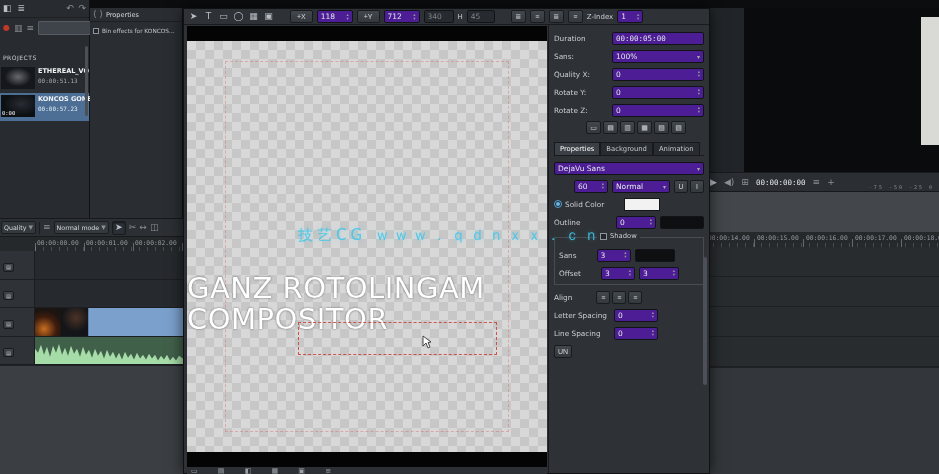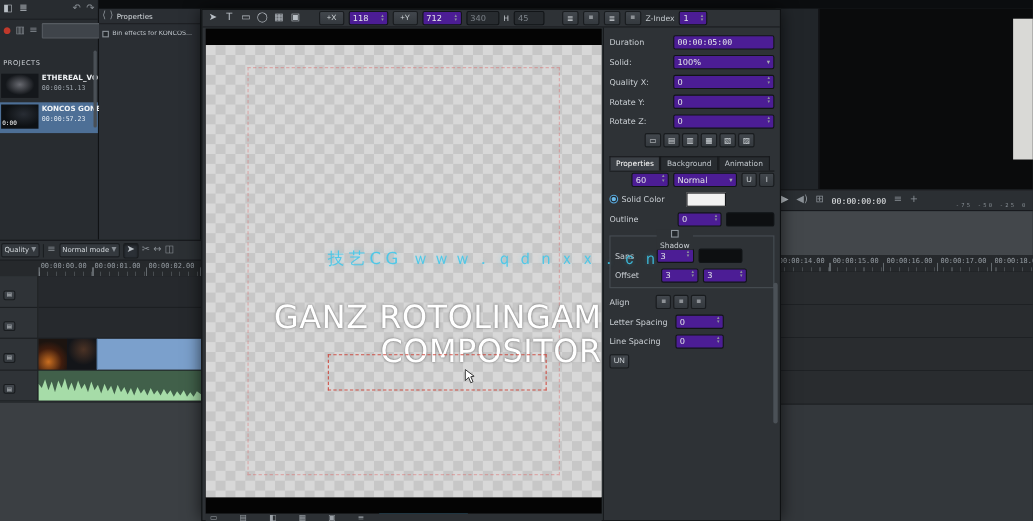--- a/index.html
+++ b/index.html
@@ -102,21 +102,21 @@
        box-sizing:border-box;z-index:10;box-shadow:0 0 14px rgba(0,0,0,.65);}
   .dlg-toolbar{display:flex;align-items:center;height:16px;gap:4px;padding:0 4px;border-bottom:1px solid #191c1f;box-sizing:border-box;}
   .dlg-toolbar .tool{width:11px;}
   .tb-gap{width:8px;}
   .w36{width:36px;}.w30{width:30px;}.w28{width:28px;}.w26{width:26px;}
   .tb-label{font-size:7px;color:#c6cbd0;}
   .canvas-wrap{position:absolute;left:3px;top:17px;width:360px;height:441px;background:#040404;overflow:hidden;}
   .checker{position:absolute;left:0;top:15px;width:360px;height:411px;background-color:#d3d3d3;
        background-image:repeating-conic-gradient(#c7c7c7 0% 25%,#d8d8d8 0% 50%);background-size:18px 18px;}
   .safe-guide{position:absolute;top:20px;bottom:20px;left:38px;right:38px;border:1px dashed rgba(225,70,70,.32);}
-  .title-block{position:absolute;left:0;top:232px;width:100%;text-align:right;color:#ffffff;
+  .title-block{position:absolute;left:0;top:232px;width:100%;text-align:left;color:#ffffff;
        font-size:29px;line-height:31px;letter-spacing:.5px;text-shadow:0 0 2px rgba(70,70,70,.85);}
   .sel-box{position:absolute;left:111px;top:281px;width:197px;height:31px;border:1px dashed rgba(205,60,48,.85);}
   .cursor{position:absolute;left:235px;top:294px;}
   .hscroll{position:absolute;left:160px;top:458px;width:82px;height:2px;background:#3daee9;border-radius:1px;}
   .dlg-bottombar{position:absolute;left:3px;top:458px;width:360px;height:8px;background:#2c3034;overflow:hidden;
        font-size:7px;color:#9aa0a6;letter-spacing:9px;padding-left:4px;box-sizing:border-box;}
   
   .dlg-right{position:absolute;left:364px;top:16px;width:161px;height:450px;border-left:1px solid #17191c;
        box-sizing:border-box;padding-top:6px;}
   .prow{display:flex;align-items:center;margin:0 5px 4px 5px;height:14px;}
@@ -126,21 +126,21 @@
   .btnrow{display:flex;gap:2px;margin:2px 5px 4px 37px;}
   .btn.sq{width:15px;}
   .tabsrow{display:flex;margin:8px 5px 0 5px;border-bottom:1px solid #17191c;}
   .tab{padding:2px 5px;font-size:6.8px;color:#c2c8cd;background:#282c30;border:1px solid #17191c;border-bottom:none;}
   .tab.active{background:#3b4046;color:#fff;}
   .fontrow{margin-top:5px;}
   .swatch{width:34px;height:11px;background:#f2f2f2;border:1px solid #14171a;margin-left:auto;margin-right:44px;}
   .grad-combo{width:44px;}
   .grad-strip{flex:1;height:7px;background:linear-gradient(90deg,#202020,#cfcfcf);}
   .group{border:1px solid #474d53;margin:8px 5px 5px 5px;padding:10px 4px 4px 4px;position:relative;}
-  .legend{position:absolute;top:-6px;left:42px;background:#2e3236;display:flex;align-items:center;gap:3px;padding:0 3px;flex-direction:column;}
+  .legend{position:absolute;top:-6px;left:42px;background:#2e3236;display:flex;align-items:center;gap:3px;padding:0 3px;}
   .legend .plabel{font-size:6.8px;}
   .grow{display:flex;align-items:center;margin:0 0 4px 0;height:14px;}
   .pscroll{position:absolute;right:2px;top:232px;width:4px;height:128px;background:#4b5157;border-radius:2px;}
   
   .watermark{left:298px;top:226px;z-index:20;font-size:15px;letter-spacing:4px;color:rgba(62,199,234,.88);
        white-space:nowrap;text-shadow:0 0 5px rgba(62,199,234,.35);pointer-events:none;}
 </style>
 </head>
 <body>
 
@@ -354,21 +354,21 @@
 
     <div class="dlg-right">
 
       <div class="prow">
         <span class="plabel">Duration</span>
         <div class="field w92 mla mono">
             <span>00:00:05:00</span>
           </div>
       </div>
       <div class="prow">
-        <span class="plabel">Solid:</span>
+        <span class="plabel">Sans:</span>
         <div class="combo w92 mla">
           <span>100%</span>
             <span class="caret">▾</span>
         </div>
       </div>
       <div class="prow">
         <span class="plabel">Quality X:</span>
         <div class="spin w92 mla">
           <span>0</span>
           <span class="ar">
@@ -418,20 +418,26 @@
             <span>▨</span>
           </button>
       </div>
 
       <div class="tabsrow">
         <span class="tab active">Properties</span>
         <span class="tab">Background</span>
         <span class="tab">Animation</span>
       </div>
 
+      <div class="prow fontrow">
+        <div class="combo" style="flex:1">
+          <span>DejaVu Sans</span>
+            <span class="caret">▾</span>
+        </div>
+      </div>
 
       <div class="prow">
         <div class="spin w34">
           <span>60</span>
           <span class="ar">
               <i>▴</i>
               <i>▾</i>
             </span>
         </div>
         <div class="combo w58" style="margin-left:4px">

